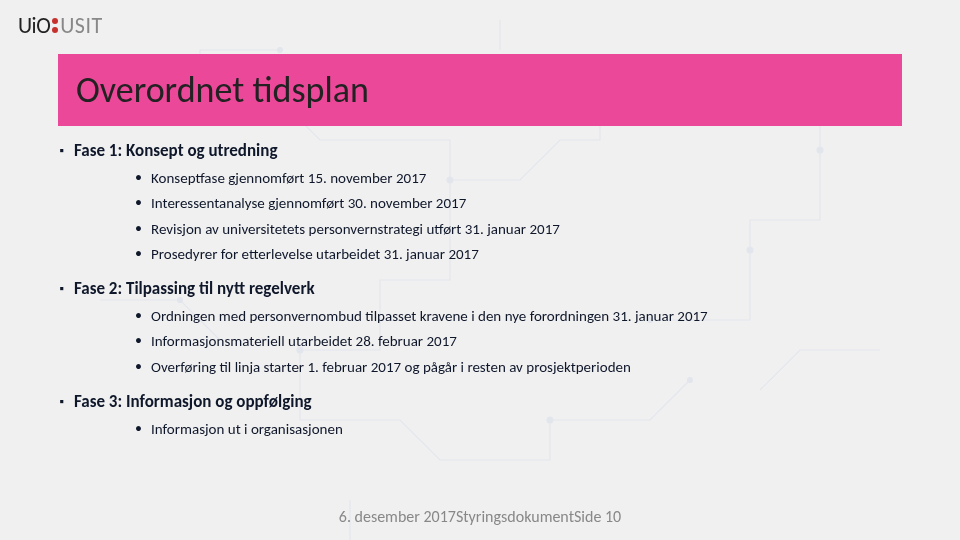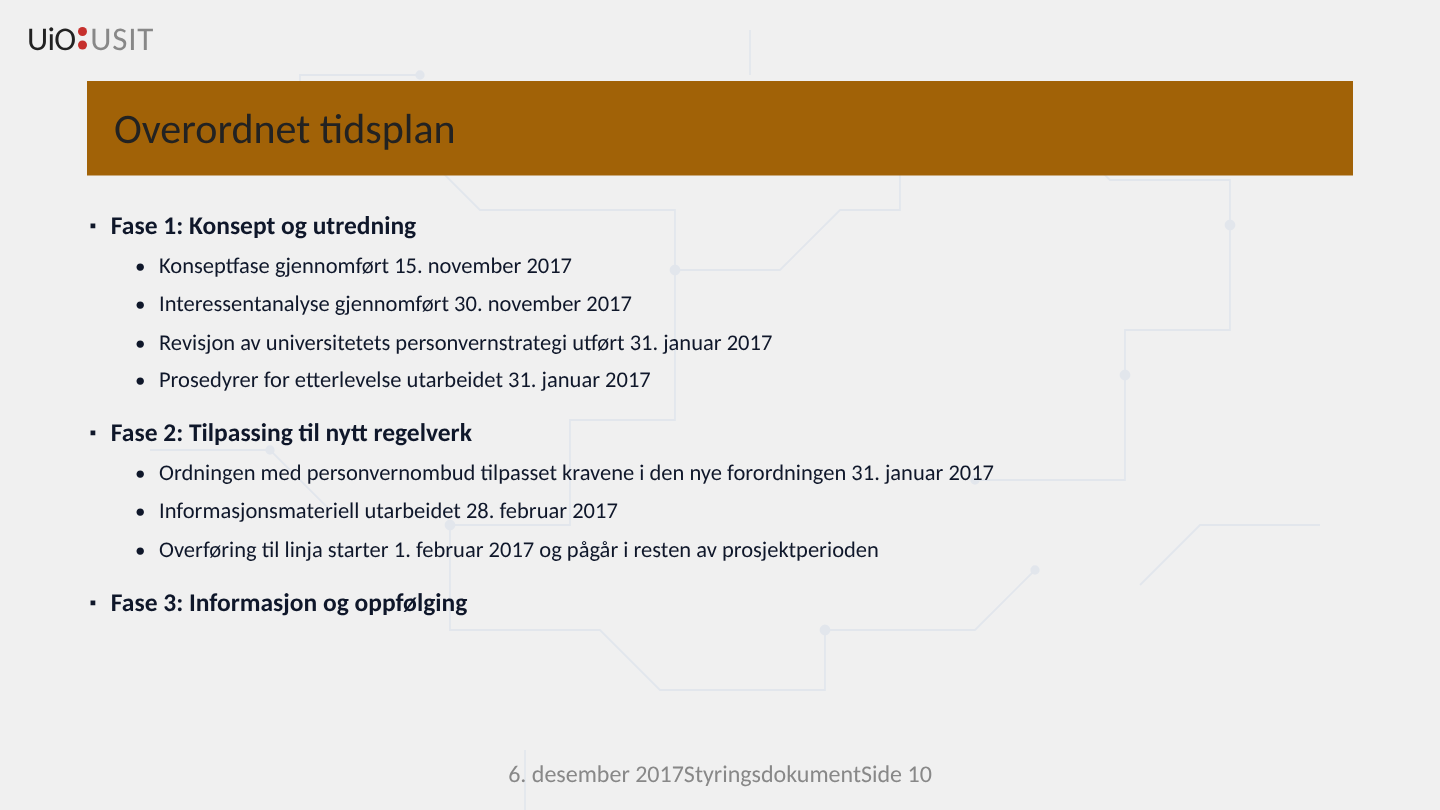--- a/index.html
+++ b/index.html
@@ -29,23 +29,23 @@
     }
     .logo-uio { color: #222; letter-spacing: -0.5px; }
     .logo-dots { display: flex; flex-direction: column; gap: 3px; }
     .logo-dot { width: 6px; height: 6px; background: #c6302d; border-radius: 50%; }
     .logo-usit { color: #888; font-weight: 300; letter-spacing: 0.5px; }
     .title-bar {
       position: absolute;
       top: 54px;
       left: 58px;
       right: 58px;
-      background: #a16207;
+      background: #ec4899;
       padding: 14px 18px;
-      font-size: 28px;
+      font-size: 36px;
       font-weight: 300;
       color: #222;
     }
     .content {
       position: absolute;
       top: 140px;
       left: 58px;
       right: 58px;
       color: #0f172a;
     }
@@ -62,20 +62,21 @@
       font-size: 11px;
       margin-right: 10px;
       margin-left: 2px;
     }
     .phase-items { list-style: none; padding-left: 48px; }
     .phase-items li {
       font-size: 15px;
       line-height: 1.55;
       margin-bottom: 2px;
       position: relative;
+      margin-left: 45px;
     }
     .phase-items li::before {
       content: "•";
       position: absolute;
       left: -16px;
       font-size: 14px;
     }
     .footer {
       position: absolute;
       bottom: 14px;
@@ -143,20 +144,23 @@
   <div class="phase">
     <div class="phase-title">Fase 2: Tilpassing til nytt regelverk</div>
     <ul class="phase-items">
       <li>Ordningen med personvernombud tilpasset kravene i den nye forordningen 31. januar 2017</li>
       <li>Informasjonsmateriell utarbeidet 28. februar 2017</li>
       <li>Overføring til linja starter 1. februar 2017 og pågår i resten av prosjektperioden</li>
     </ul>
   </div>
   <div class="phase">
     <div class="phase-title">Fase 3: Informasjon og oppfølging</div>
+    <ul class="phase-items">
+      <li>Informasjon ut i organisasjonen</li>
+    </ul>
   </div>
 </div>
 
 <div class="footer">
   <span>6. desember 2017</span>
   <span>Styringsdokument</span>
   <span>Side 10</span>
 </div>
 
 </body></html>

